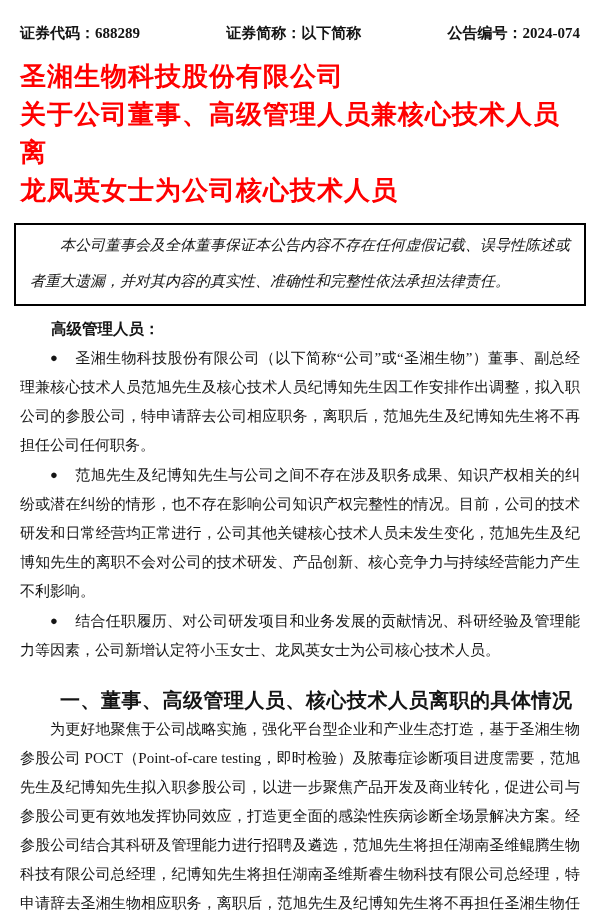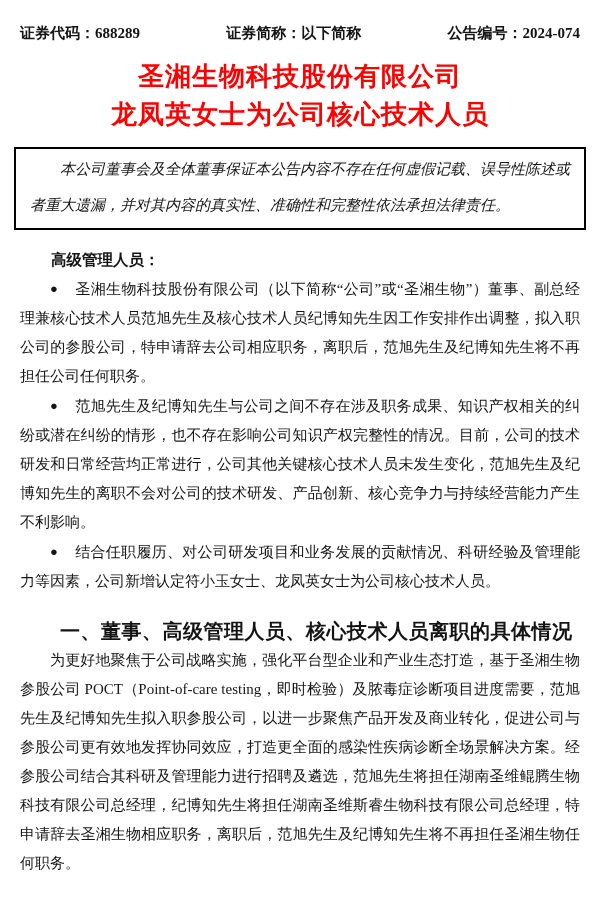--- a/index.html
+++ b/index.html
@@ -28,32 +28,31 @@
     justify-content: space-between;
     align-items: flex-start;
     font-weight: bold;
     font-size: 15px;
     line-height: 18px;
     white-space: nowrap;
   }
   
   .title {
     margin: 15px 0 0 0;
-    text-align: center;
     font-family: "Liberation Sans", "DejaVu Sans", sans-serif;
     font-weight: bold;
     font-size: 26px;
     line-height: 38px;
     letter-spacing: 1px;
   }
   .title .title-line { display: block; }
   
   .disclaimer {
     box-sizing: border-box;
-    margin: 14px -6px 15px -6px;
+    margin: 14px -6px 8px -6px;
     border: 2px solid #000000;
     padding: 2px 14px 5px 14px;
     font-style: italic;
     font-size: 15px;
     line-height: 36px;
     text-indent: 2em;
     text-align: justify;
   }
   .notes-heading {
     margin: 7px 0 0 0;
@@ -93,20 +92,21 @@
 <div class="page">
 
   <div class="doc-header">
     <span>证券代码：688289</span>
     <span>证券简称：以下简称</span>
     <span>公告编号：2024-074</span>
   </div>
 
   <h1 class="title" id="doc-title" style="color: rgb(255, 0, 0);">
     <span class="title-line">圣湘生物科技股份有限公司</span>
+    <span class="title-line">关于公司董事、高级管理人员兼核心技术人员离</span>
     <span class="title-line">龙凤英女士为公司核心技术人员</span>
   </h1>
 
   <div class="disclaimer">本公司董事会及全体董事保证本公告内容不存在任何虚假记载、误导性陈述或者重大遗漏，并对其内容的真实性、准确性和完整性依法承担法律责任。</div>
 
   <p class="notes-heading">高级管理人员：</p>
 
   <p class="para"><span class="bullet-mark">●</span><span>圣湘生物科技股份有限公司（以下简称“公司”或“圣湘生物”）董事、副总经理兼核心技术人员范旭先生及核心技术人员纪博知先生因工作安排作出调整，拟入职公司的参股公司，特申请辞去公司相应职务，离职后，范旭先生及纪博知先生将不再担任公司任何职务。</span></p>
 
   <p class="para"><span class="bullet-mark">●</span><span>范旭先生及纪博知先生与公司之间不存在涉及职务成果、知识产权相关的纠纷或潜在纠纷的情形，也不存在影响公司知识产权完整性的情况。目前，公司的技术研发和日常经营均正常进行，公司其他关键核心技术人员未发生变化，范旭先生及纪博知先生的离职不会对公司的技术研发、产品创新、核心竞争力与持续经营能力产生不利影响。</span></p>

